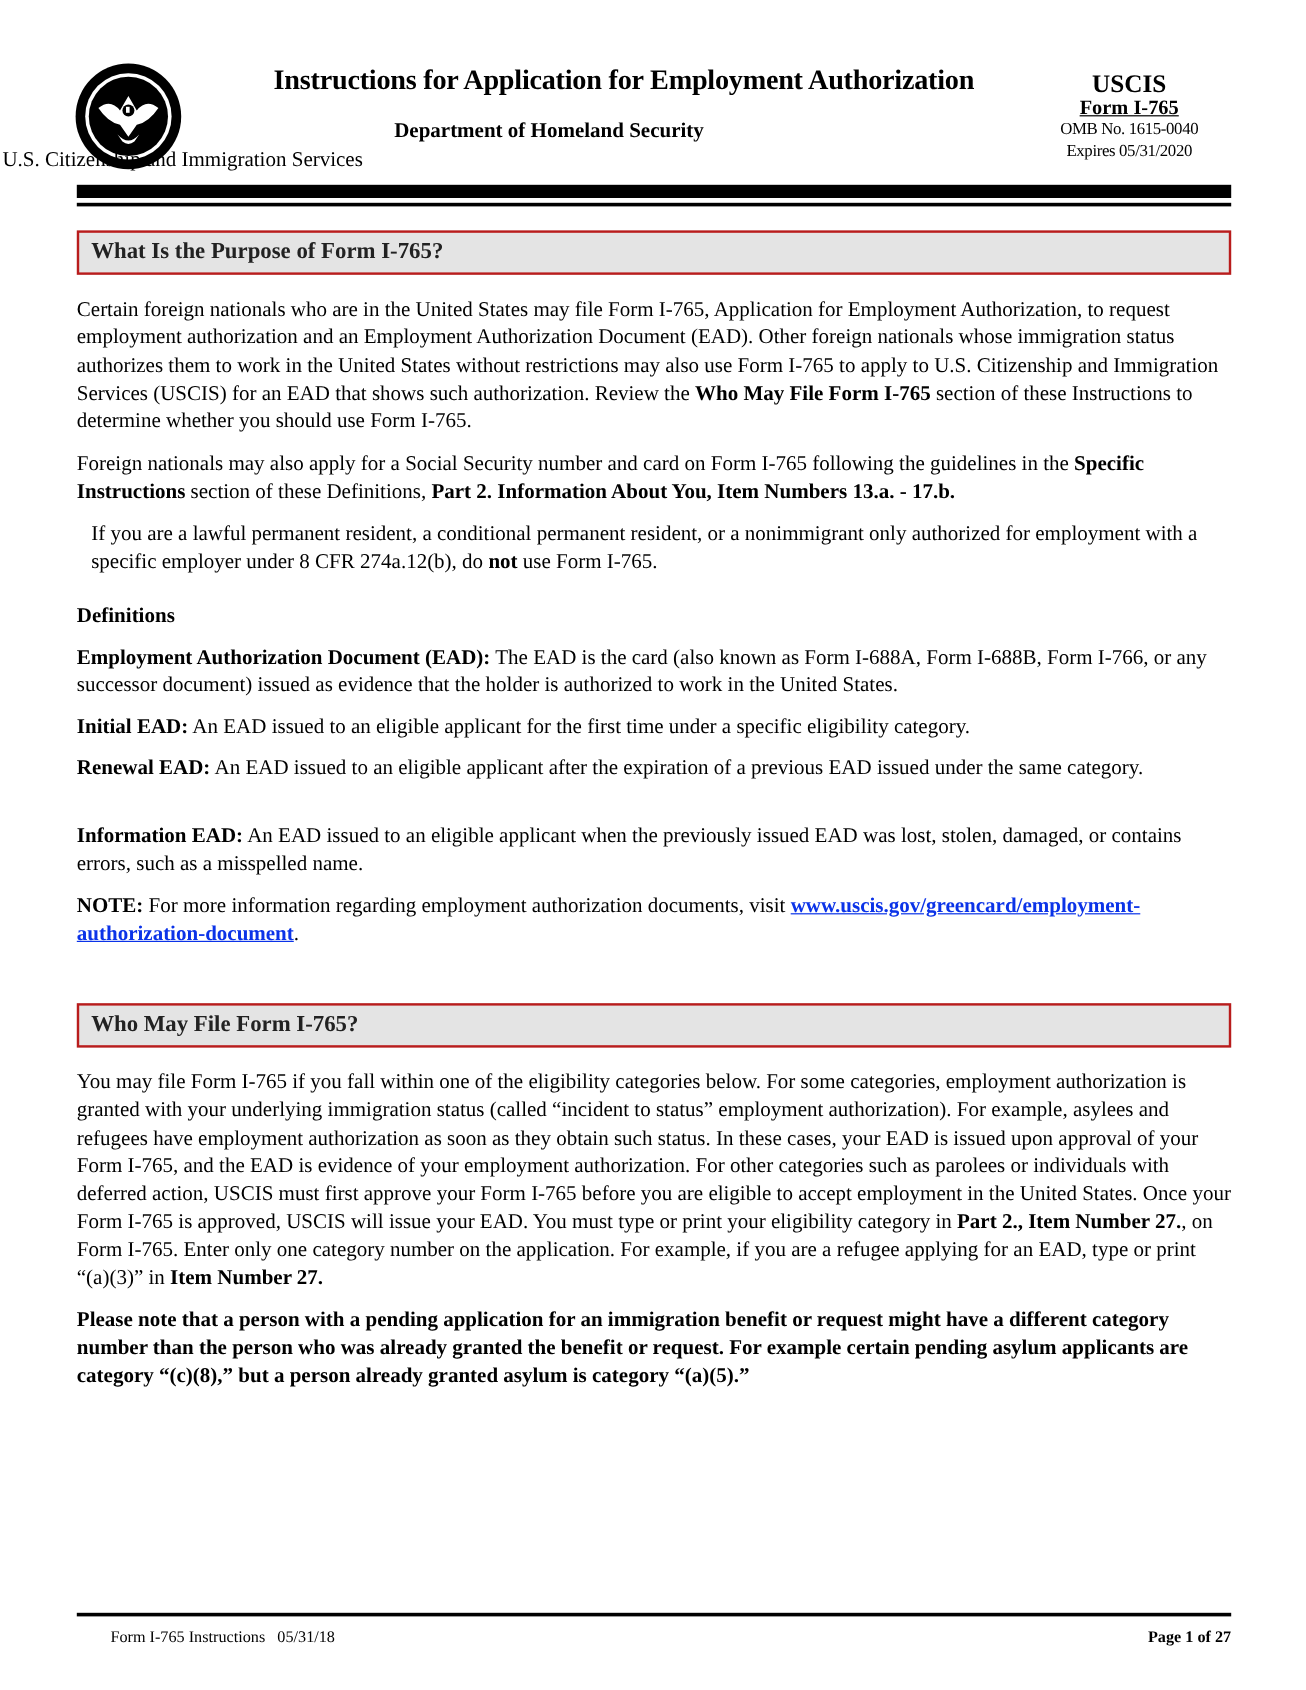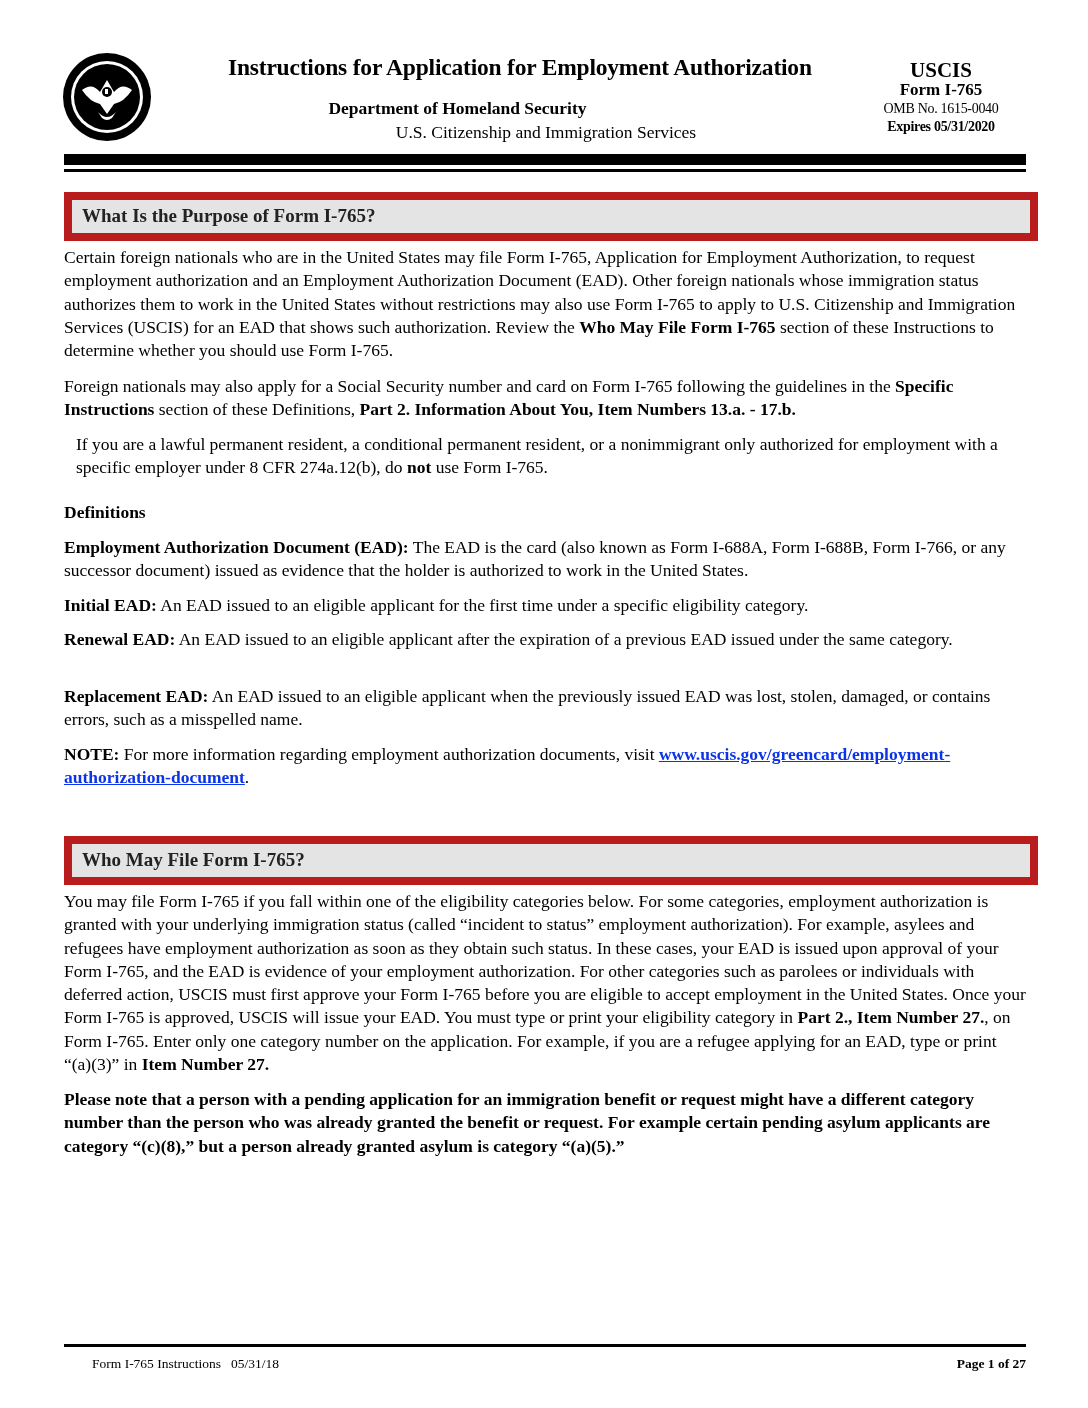--- a/index.html
+++ b/index.html
@@ -2,31 +2,31 @@
 <html><head>
 <meta charset="utf-8">
 <style>
   html, body { margin: 0; padding: 0; background: #ffffff; }
   body { width: 1088px; height: 1408px; position: relative; overflow: hidden;
          font-family: "Liberation Serif", "DejaVu Serif", serif; color: #000; }
   .seal { position: absolute; left: 62px; top: 52px; width: 90px; height: 90px; }
   .title { position: absolute; left: 228px; top: 54px; font-size: 23.5px; font-weight: bold; letter-spacing: -0.2px; white-space: nowrap; }
   .dept { position: absolute; left: 0; width: 911px; top: 98px; text-align: center; font-size: 17.5px; font-weight: bold; padding-left: 0; }
   .dept span { position: relative; left: 2px; }
-  .agency { position: absolute; left: 0; width: 1088px; top: 122px; text-align: center; font-size: 17.5px; }
+  .agency { position: absolute; left: 0; width: 1088px; top: 122px; text-align: left; font-size: 17.5px; }
   .agency span { position: relative; left: 2px; }
   .right-meta { position: absolute; right: 62px; top: 60px; width: 170px; text-align: center; }
   .right-meta .uscis { font-size: 21px; font-weight: bold; line-height: 20px; }
-  .right-meta .form { font-size: 17px; font-weight: bold; line-height: 20px; }
+  .right-meta .form { font-size: 17px; font-weight: bold; line-height: 20px; text-decoration: underline; }
   .right-meta .omb { font-size: 14px; font-weight: normal; line-height: 18px; letter-spacing: -0.3px; }
-  .right-meta .exp { font-size: 14px; font-weight: bold; line-height: 18px; letter-spacing: -0.3px; }
+  .right-meta .exp { font-size: 14px; font-weight: normal; line-height: 18px; letter-spacing: -0.3px; }
   .bar-thick { position: absolute; left: 64px; top: 154px; width: 962px; height: 11px; background: #000; }
   .bar-thin { position: absolute; left: 64px; top: 169px; width: 962px; height: 3px; background: #000; }
   .section-head { position: absolute; left: 64px; width: 958px; height: 33px; background: #e4e4e4;
-                  border: 8px solid #b91c1c; box-sizing: content-box; }
+                  border: 2px solid #b91c1c; box-sizing: content-box; }
   .section-head span { position: absolute; left: 10px; top: 5px; font-size: 19px; font-weight: bold; color: #222; }
   .para { position: absolute; left: 64px; width: 962px; font-size: 17.5px; line-height: 23.3px; margin: 0; }
   .para b { font-weight: bold; }
   .link { color: #0b33e8; text-decoration: underline; font-weight: bold; }
   .bar-foot { position: absolute; left: 64px; top: 1344px; width: 962px; height: 3px; background: #000; }
   .foot-left { position: absolute; left: 64px; top: 1356px; font-size: 13.5px; }
   .foot-right { position: absolute; right: 62px; top: 1356px; font-size: 13.5px; font-weight: bold; }
 </style>
 </head>
 <body>
@@ -66,21 +66,21 @@
 <p class="para" style="top:433px;margin-left:12px;"><span>If you are a lawful permanent resident, a conditional permanent resident, or a nonimmigrant only authorized for employment with a specific employer under 8 CFR 274a.12(b), do </span><b>not</b><span> use Form I-765.</span></p>
 
 <p class="para" style="top:501px;"><b>Definitions</b></p>
 
 <p class="para" style="top:536px;"><b>Employment Authorization Document (EAD):</b><span>  The EAD is the card (also known as Form I-688A, Form I-688B, Form I-766, or any successor document) issued as evidence that the holder is authorized to work in the United States.</span></p>
 
 <p class="para" style="top:594px;"><b>Initial EAD:</b><span>  An EAD issued to an eligible applicant for the first time under a specific eligibility category.</span></p>
 
 <p class="para" style="top:628px;"><b>Renewal EAD:</b><span>  An EAD issued to an eligible applicant after the expiration of a previous EAD issued under the same category.</span></p>
 
-<p class="para" style="top:685px;"><b>Replacement EAD:</b><span>  An EAD issued to an eligible applicant when the previously issued EAD was lost, stolen, damaged, or contains errors, such as a misspelled name.</span></p>
+<p class="para" style="top:685px;"><b>Information EAD:</b><span>  An EAD issued to an eligible applicant when the previously issued EAD was lost, stolen, damaged, or contains errors, such as a misspelled name.</span></p>
 
 <p class="para" style="top:743px;"><b>NOTE:</b><span>  For more information regarding employment authorization documents, visit </span><a class="link">www.uscis.gov/greencard/employment-authorization-document</a><span>.</span></p>
 
 <div class="section-head" style="top:836px;">
   <span>Who May File Form I-765?</span>
 </div>
 
 <p class="para" style="top:890px;"><span>You may file Form I-765 if you fall within one of the eligibility categories below.  For some categories, employment authorization is granted with your underlying immigration status (called “incident to status” employment authorization).  For example, asylees and refugees have employment authorization as soon as they obtain such status.  In these cases, your EAD is issued upon approval of your Form I-765, and the EAD is evidence of your employment authorization.  For other categories such as parolees or individuals with deferred action, USCIS must first approve your Form I-765 before you are eligible to accept employment in the United States.  Once your Form I-765 is approved, USCIS will issue your EAD.  You must type or print your eligibility category in </span><b>Part 2., Item Number 27.</b><span>, on Form I-765.  Enter only one category number on the application.  For example, if you are a refugee applying for an EAD, type or print “(a)(3)” in </span><b>Item Number 27.</b></p>
 
 <p class="para" style="top:1088px;"><b>Please note that a person with a pending application for an immigration benefit or request might have a different category number than the person who was already granted the benefit or request.  For example certain pending asylum applicants are category “(c)(8),” but a person already granted asylum is category “(a)(5).”</b></p>

